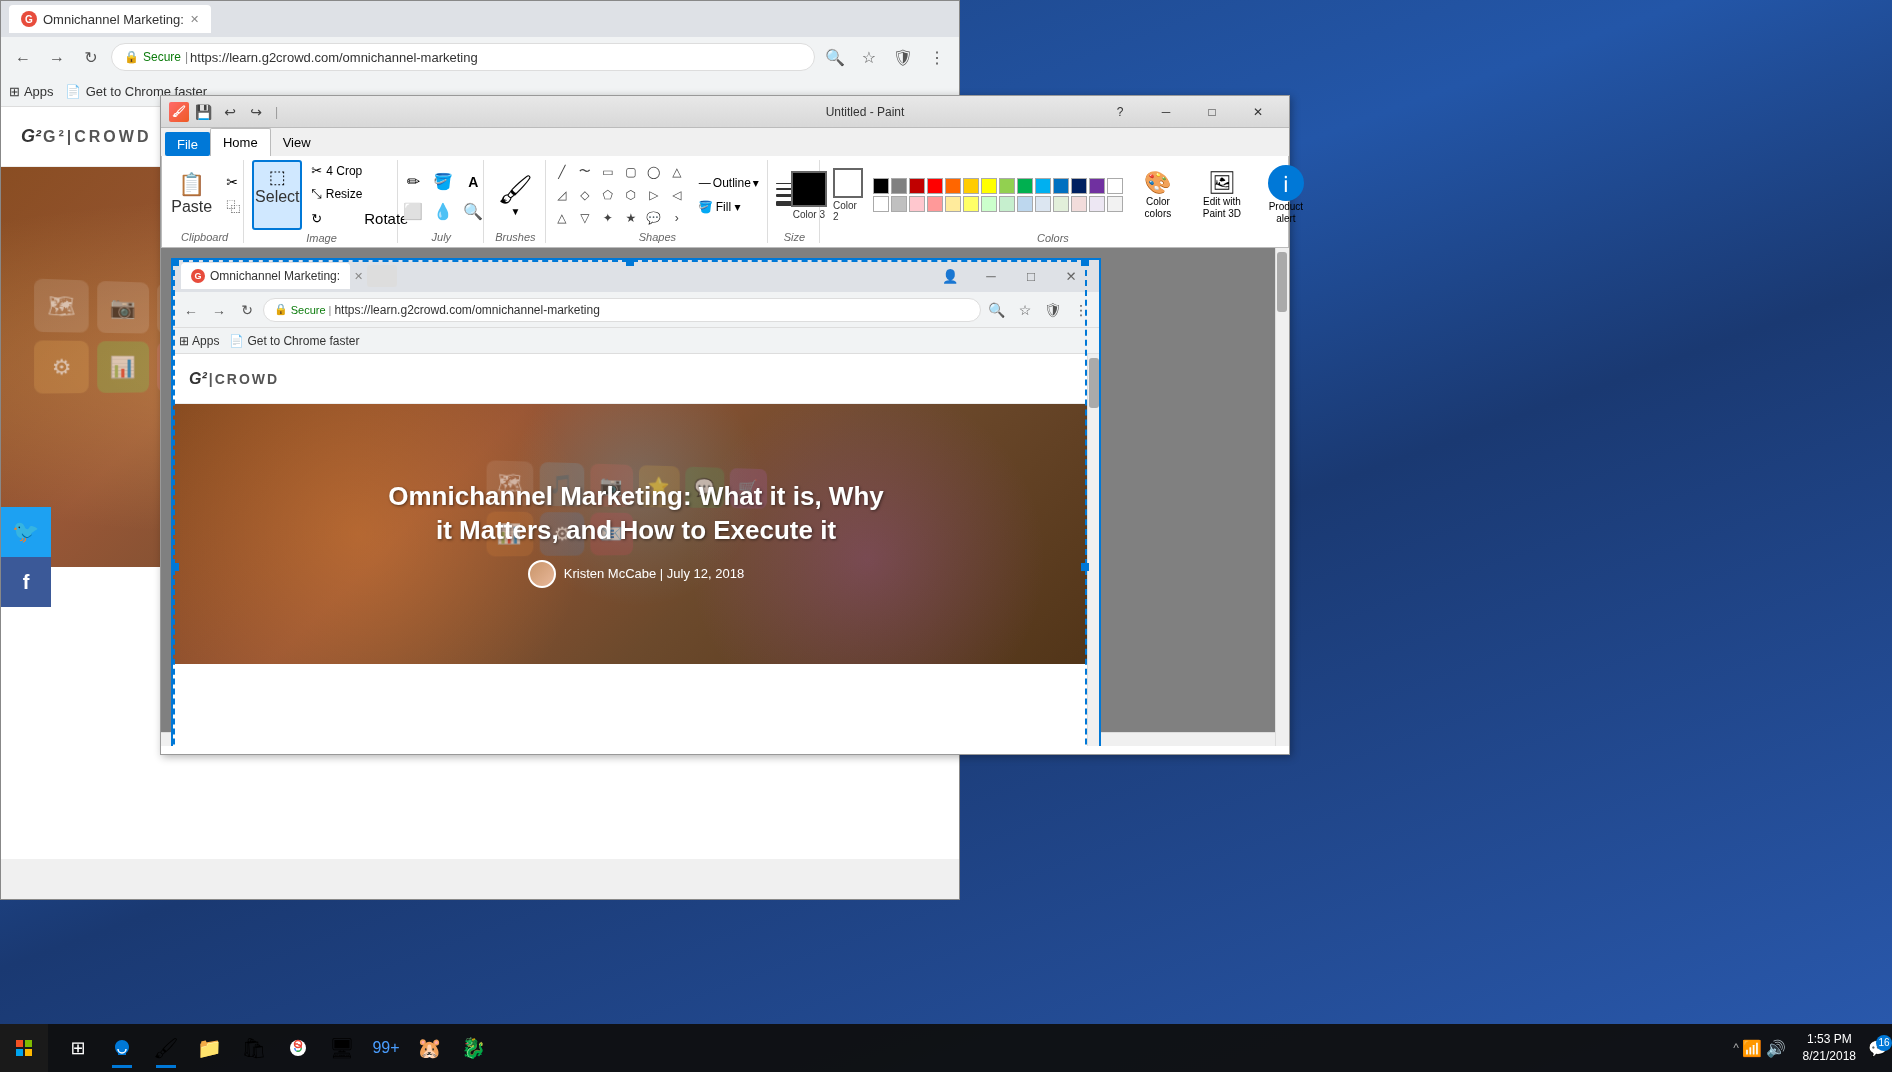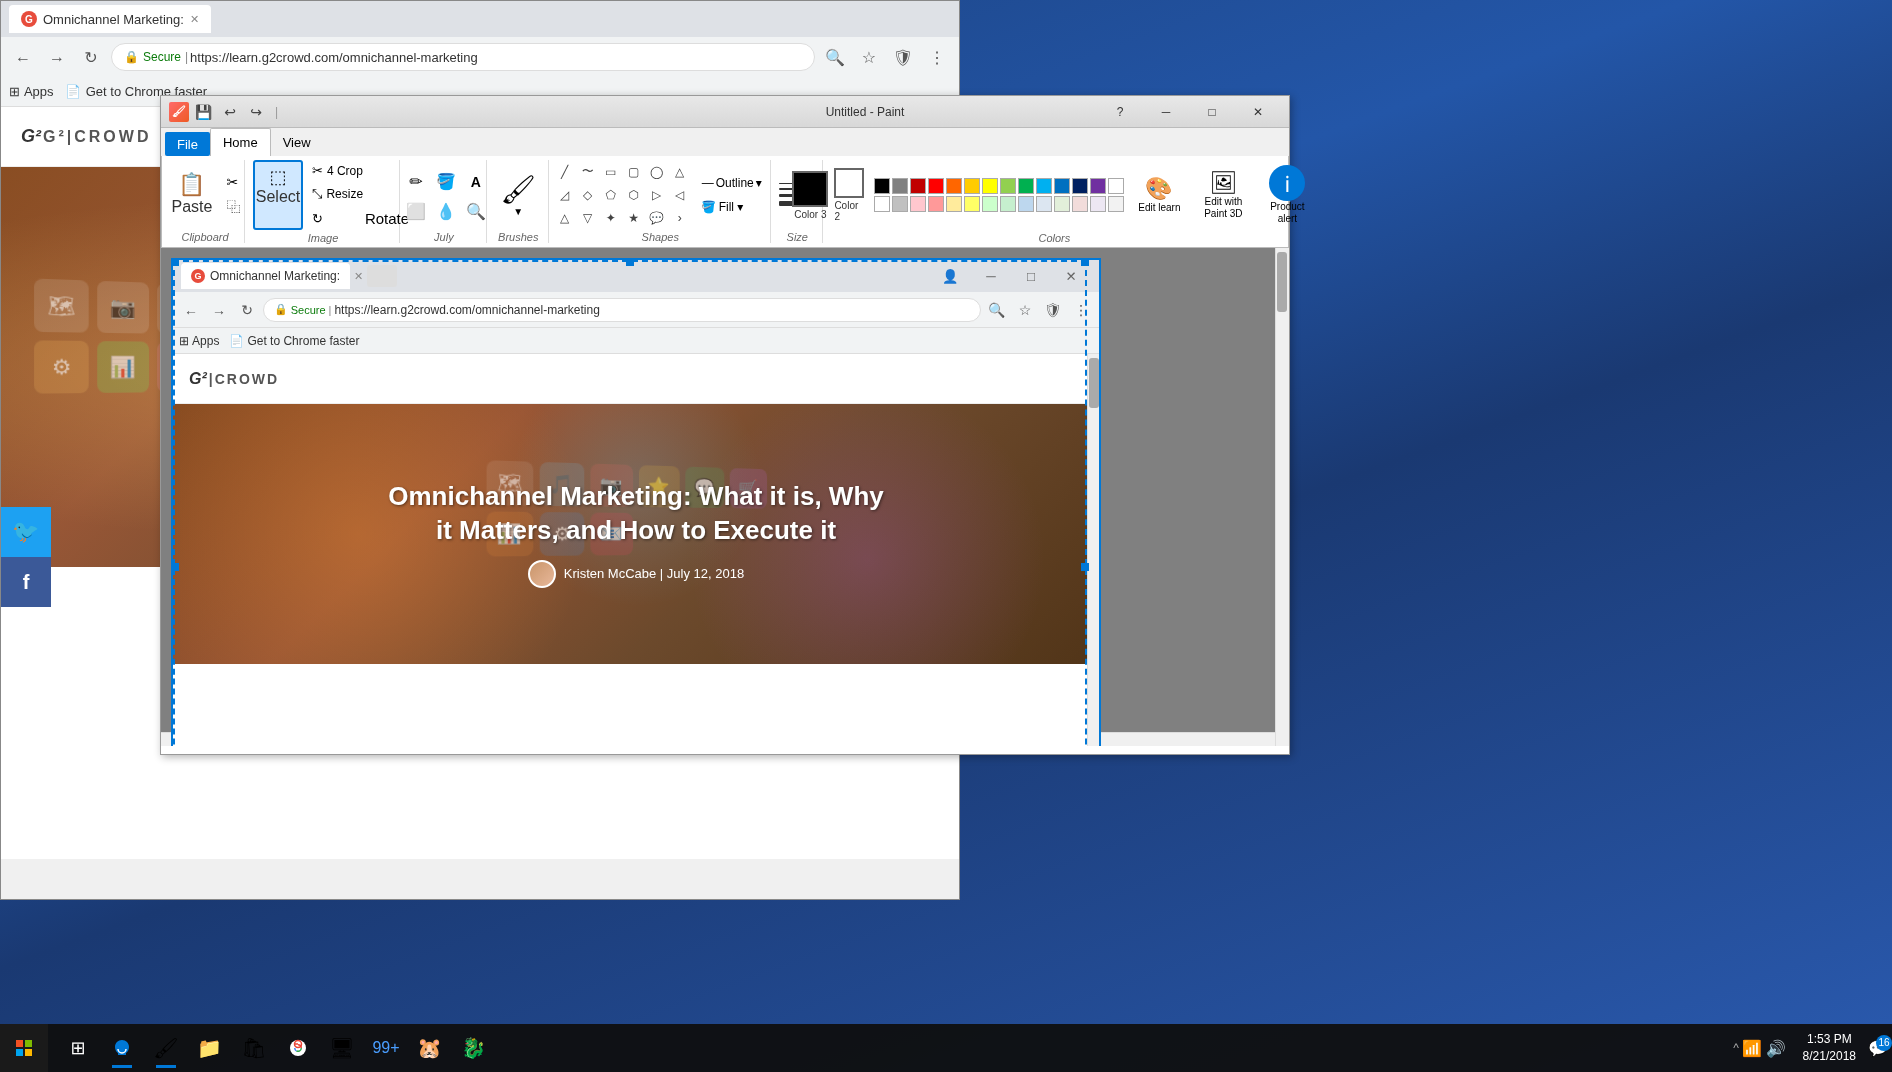--- a/index.html
+++ b/index.html
@@ -964,21 +964,21 @@
                 <div class="color-swatch" style="background:#e2efda;"></div>
                 <div class="color-swatch" style="background:#f2dcdb;"></div>
                 <div class="color-swatch" style="background:#ede7f3;"></div>
                 <div class="color-swatch" style="background:#f2f2f2;"></div>
               </div>
             </div>
 
             <div style="display:flex;flex-direction:column;gap:2px;align-items:center;">
               <div class="ribbon-edit-btn">
                 <div style="font-size:22px;">🎨</div>
-                <div style="font-size:10px;text-align:center;line-height:1.2;">Edit learn</div>
+                <div style="font-size:10px;text-align:center;line-height:1.2;">Color colors</div>
               </div>
             </div>
             <div style="display:flex;flex-direction:column;gap:2px;align-items:center;">
               <div class="ribbon-edit-btn">
                 <div style="font-size:22px;">🖼</div>
                 <div style="font-size:10px;text-align:center;line-height:1.2;max-width:55px;">Edit with Paint 3D</div>
               </div>
             </div>
             <div style="display:flex;flex-direction:column;gap:2px;align-items:center;">
               <div class="ribbon-edit-btn">

